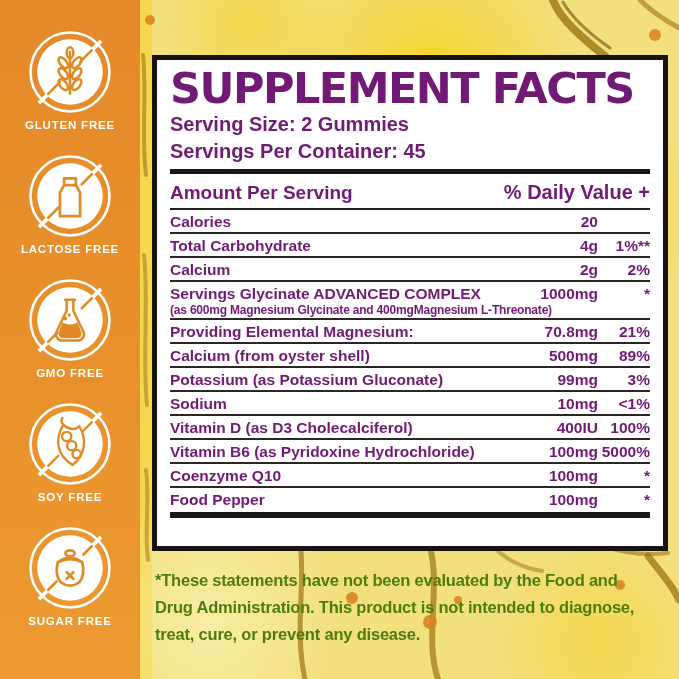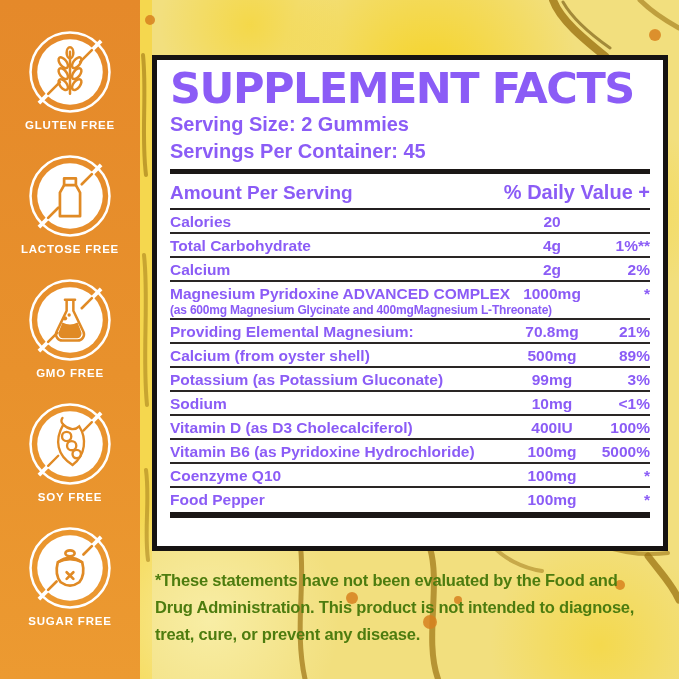--- a/index.html
+++ b/index.html
@@ -18,21 +18,21 @@
   .badge{display:flex; flex-direction:column; align-items:center; width:140px;}
   .badge svg{width:84px; height:84px; display:block;}
   .badge-label{
     margin-top:5px; color:#fff; font-weight:bold; font-size:11.5px;
     letter-spacing:.8px; white-space:nowrap;
   }
   
   .panel{
     position:absolute; left:152px; top:55px; width:516px; height:496px;
     box-sizing:border-box; background:#fff; border:5px solid #161312;
-    z-index:2; color:#8b5cf6;
+    z-index:2; color:#701a75;
   }
   .panel-inner{padding:2px 13px 0 13px;}
   .sf-title{
     font-family:"DejaVu Sans", sans-serif; font-weight:bold;
     font-size:43px; letter-spacing:-1.5px; line-height:46px; margin-top:3px;
     white-space:nowrap;
   }
   .serving{font-size:20px; font-weight:bold; line-height:27px;}
   .bar{height:5px; background:#1b1716; margin-top:4px;}
   .bar2{height:6px; background:#1b1716; margin-top:2px;}
@@ -43,21 +43,21 @@
   .head-amount{font-size:19px; font-weight:bold;}
   .head-dv{font-size:20px; font-weight:bold;}
   .frow{
     position:relative; border-bottom:2px solid #2a2625;
     padding:1.5px 0; min-height:19px; font-size:15.5px; font-weight:bold;
     line-height:19px;
   }
   .frow:last-child{border-bottom:none;}
   .fname{padding-right:0;}
   .sub{font-size:12px; line-height:14px; letter-spacing:-.2px; white-space:nowrap;}
-  .famt{position:absolute; left:328px; top:1.5px; width:108px; text-align:center;}
+  .famt{position:absolute; left:320px; top:1.5px; width:108px; text-align:right;}
   .fdv{position:absolute; right:0; top:1.5px; text-align:right;}
   .footnote{font-size:16px; font-weight:bold; line-height:22px; letter-spacing:-.2px;}
   .footnotes{margin-top:4px;}
   
   .disclaimer{
     position:absolute; left:155px; top:567px; width:522px; z-index:2;
     color:#4d7c0f; font-weight:bold; font-size:16.5px; line-height:27px;
     letter-spacing:-.2px;
   }
 </style>
@@ -222,21 +222,21 @@
             <div class="fname"><span>Total Carbohydrate</span></div>
             <div class="famt">4g</div>
             <div class="fdv">1%**</div>
           </div>
           <div class="frow">
             <div class="fname"><span>Calcium</span></div>
             <div class="famt">2g</div>
             <div class="fdv">2%</div>
           </div>
           <div class="frow">
-            <div class="fname"><span>Magnesium Pyridoxine ADVANCED COMPLEX</span><div class="sub">(as 600mg Magnesium Glycinate and 400mgMagnesium L-Threonate)</div></div>
+            <div class="fname"><span>Servings Glycinate ADVANCED COMPLEX</span><div class="sub">(as 600mg Magnesium Glycinate and 400mgMagnesium L-Threonate)</div></div>
             <div class="famt">1000mg</div>
             <div class="fdv">*</div>
           </div>
           <div class="frow">
             <div class="fname"><span>Providing Elemental Magnesium:</span></div>
             <div class="famt">70.8mg</div>
             <div class="fdv">21%</div>
           </div>
           <div class="frow">
             <div class="fname"><span>Calcium (from oyster shell)</span></div>

